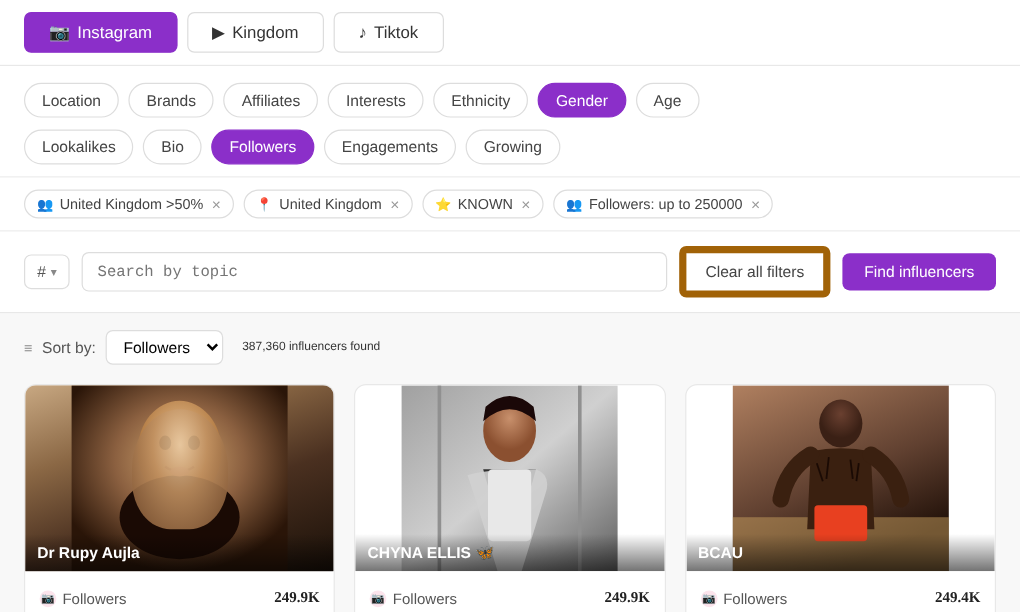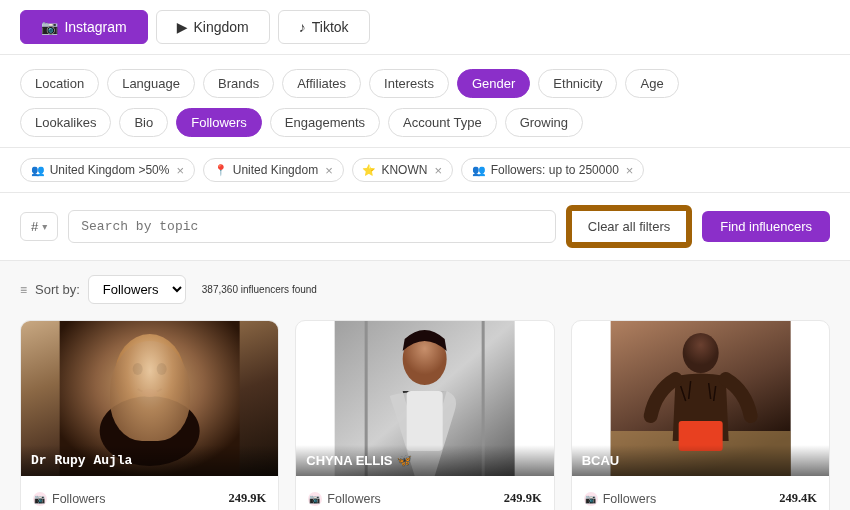--- a/index.html
+++ b/index.html
@@ -263,21 +263,20 @@
       font-weight: 400;
       font-size: 12px;
     }
 
     
     .card-bg-1 {
       background: linear-gradient(160deg, #c8a882 0%, #8b6845 30%, #4a3020 60%, #1a1008 100%);
       display: flex;
       align-items: center;
       justify-content: center;
-      font-family: Liberation Mono, monospace;
     }
     .card-bg-1::after {
       content: '';
       position: absolute;
       top: 20px; left: 50%;
       transform: translateX(-50%);
       width: 80px;
       height: 100px;
       background: radial-gradient(ellipse at 50% 30%, #e8c8a0 0%, #c09060 40%, #7a5030 100%);
       border-radius: 50% 50% 40% 40%;
@@ -298,35 +297,33 @@
   </button>
   <button class="platform-tab">
     <span class="tab-icon">♪</span>
     <span>Tiktok</span>
   </button>
 </div>
 
 <div class="filter-section">
   <div class="filter-row">
     <button class="filter-chip">Location</button>
-    <button class="filter-chip">Language</button>
     <button class="filter-chip">Brands</button>
     <button class="filter-chip">Affiliates</button>
     <button class="filter-chip">Interests</button>
+    <button class="filter-chip">Ethnicity</button>
     <button class="filter-chip active">Gender</button>
-    <button class="filter-chip">Ethnicity</button>
     <button class="filter-chip">Age</button>
   </div>
 
   <div class="filter-row">
     <button class="filter-chip">Lookalikes</button>
     <button class="filter-chip">Bio</button>
     <button class="filter-chip active">Followers</button>
     <button class="filter-chip">Engagements</button>
-    <button class="filter-chip">Account Type</button>
     <button class="filter-chip">Growing</button>
   </div>
 </div>
 
 <div class="active-filters">
   <div class="filter-tag">
     <span class="tag-icon">👥</span>
     <span>United Kingdom &gt;50%</span>
     <span class="remove-btn">×</span>
   </div>

